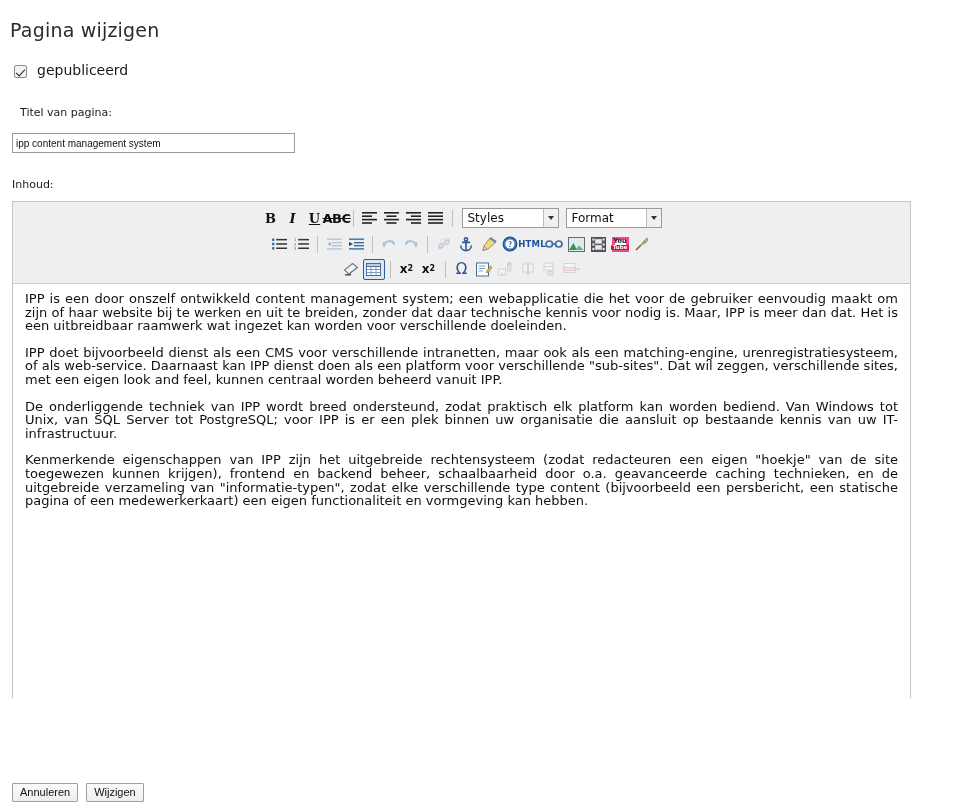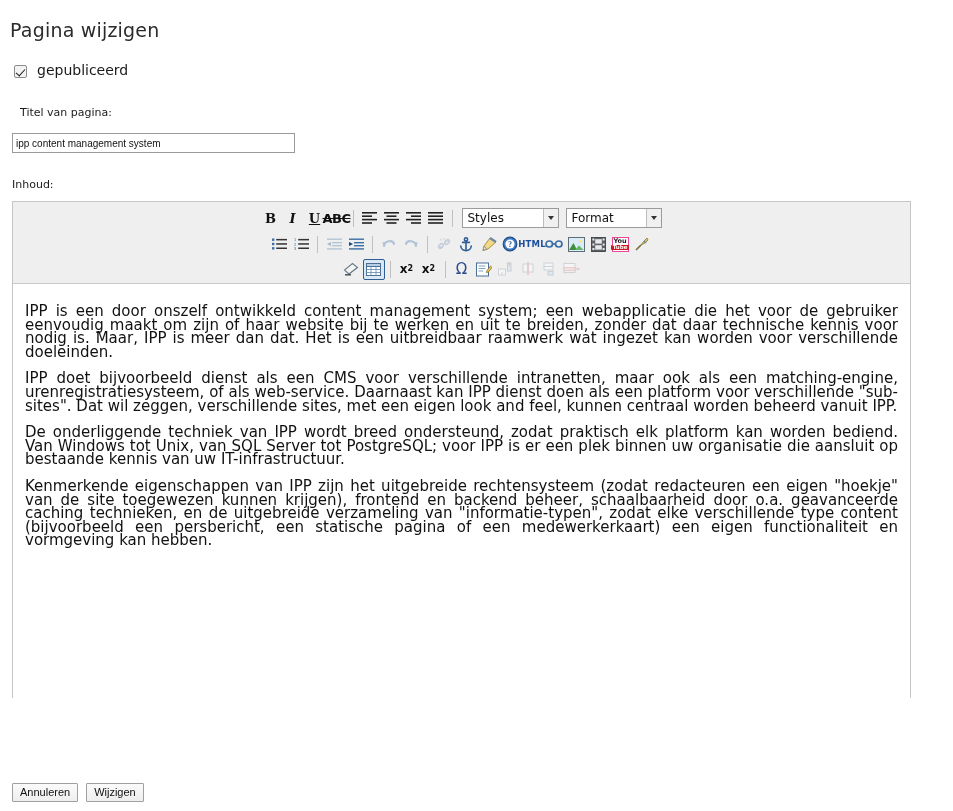--- a/index.html
+++ b/index.html
@@ -151,21 +151,21 @@
   .omega { font-size: 15px; color:#2a4a8c; font-family:"DejaVu Sans",sans-serif; }
 
   .htmltxt {
     font-size: 8.5px; font-weight: bold; color:#1b4f9c;
     letter-spacing: 0.2px; font-family:"DejaVu Sans",sans-serif;
   }
 
   .youtube {
     width: 17px; height: 15px;
     background: #ffffff;
-    border: 1px solid #ec4899;
+    border: 3px solid #ec4899;
     display:flex; flex-direction:column;
     align-items:center; justify-content:center;
     line-height:1;
   }
   .youtube .y1 { font-size:6.5px; font-weight:bold; color:#1a1a1a; font-family:"DejaVu Sans",sans-serif;}
   .youtube .y2 {
     font-size:5.5px; font-weight:bold; color:#fff; background:#cc181e;
     padding:0 2px; border-radius:1px; font-family:"DejaVu Sans",sans-serif;
   }
 
@@ -200,23 +200,23 @@
 
   
   .editbody {
     padding: 8px 12px 0 12px;
     height: 414px;
     overflow: hidden;
     background: #fff;
     cursor: text;
   }
   .editbody p {
-    margin: 13px 0 13px 0;
+    margin: 0 0 13px 0;
     font-family: "DejaVu Sans", "Liberation Sans", sans-serif;
-    font-size: 15px;
+    font-size: 13px;
     line-height: 13.6px;
     color: #111;
     text-align: justify;
   }
 
   
   .actions {
     position: absolute;
     left: 12px; top: 783px;
     display: flex;

